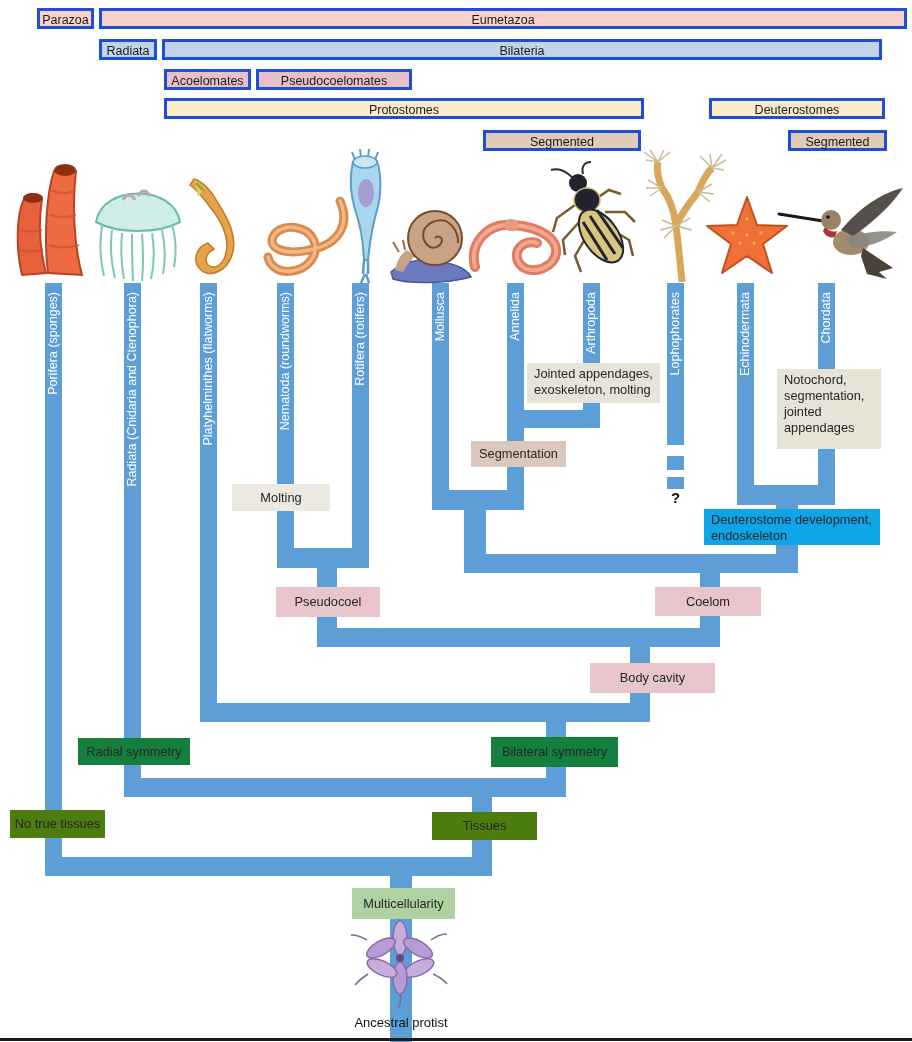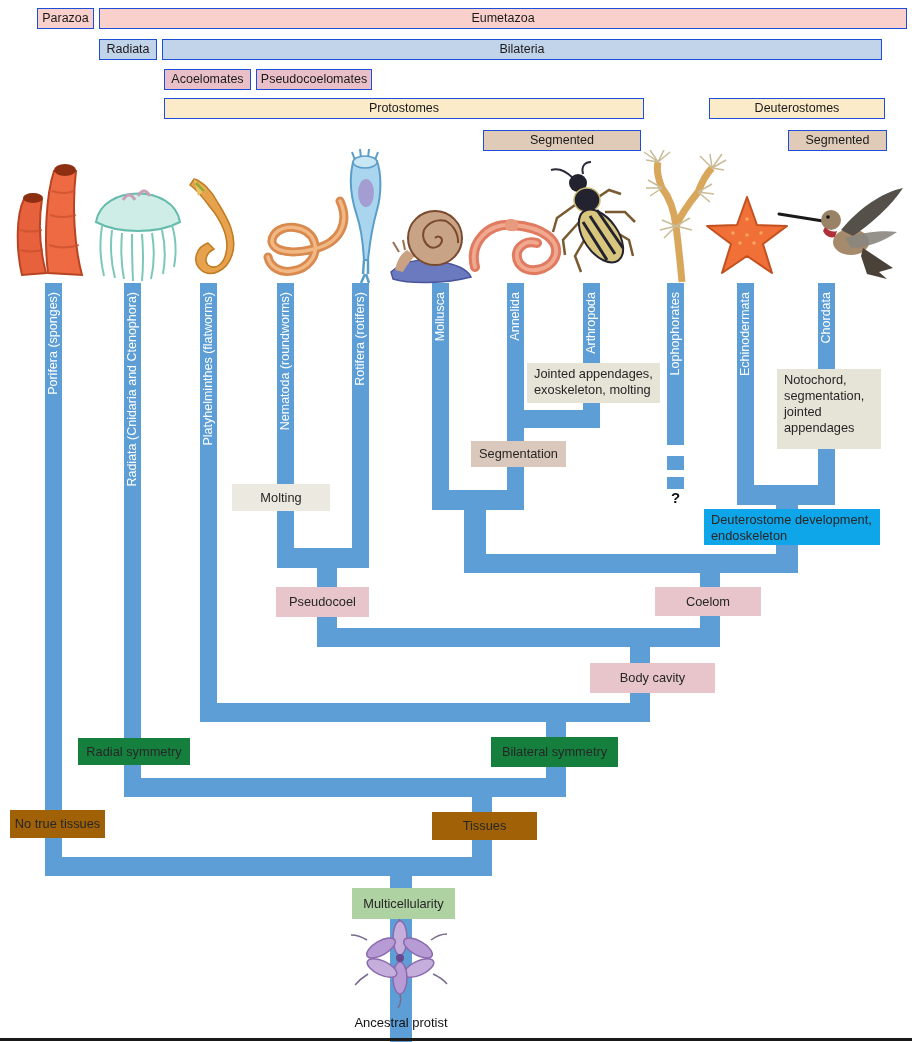--- a/index.html
+++ b/index.html
@@ -1,33 +1,33 @@
 <!DOCTYPE html>
 <html><head>
 <meta charset="utf-8">
 <style>
   html,body{margin:0;padding:0;background:#fff;}
   .fig{position:relative;width:912px;height:1042px;background:#fff;overflow:hidden;
        font-family:"Liberation Sans", sans-serif;}
   
-  .cbar{position:absolute;height:21px;border:1px solid #1d4ed8;box-sizing:border-box;
+  .cbar{position:absolute;height:21px;border:3px solid #1d4ed8;box-sizing:border-box;
         text-align:center;font-size:12.5px;line-height:18px;color:#1a1a1a;}
   .c-pink{background:#F9D0CC}.c-blue{background:#C2D4EA}.c-mauve{background:#EAC0C8}
   .c-cream{background:#FBEBC9}.c-tan{background:#DFCBB8}
   
   .br{position:absolute;background:#5D9ED6;}
   .rBL{border-bottom-left-radius:12px}.rBR{border-bottom-right-radius:12px}
   
   .tbox{position:absolute;font-size:12.8px;color:#262626;display:flex;
         align-items:center;justify-content:center;text-align:center;line-height:1.25;}
   .tleft{justify-content:flex-start;text-align:left;padding:3px 7px;box-sizing:border-box;
          white-space:pre-line;align-items:flex-start;}
   .b-graygreen{background:#E6E3D7}.b-molting{background:#ECEAE0}.b-tan{background:#DBC8BC}
   .b-cream{background:#0ea5e9}.b-pink{background:#E7C5CB}.b-blue{background:#15803d}
-  .b-salmon{background:#a16207}.b-green{background:#AFD2A2}
+  .b-salmon{background:#4d7c0f}.b-green{background:#AFD2A2}
   
   .vlabel{position:absolute;top:292px;white-space:nowrap;color:#fff;font-size:12.5px;
           transform-origin:0 0;transform:rotate(-90deg) translateX(-100%);line-height:15px;}
   .qmark{position:absolute;font-size:15px;font-weight:bold;color:#111;text-align:center;}
   .caption{position:absolute;font-size:13px;color:#111;text-align:center;margin-top:9px;}
   .animal{position:absolute;}
   .bottomline{position:absolute;left:0;width:912px;top:1038px;height:3px;background:#1a1a1a;}
 </style>
 </head>
 <body>
@@ -156,21 +156,21 @@
   <div class="tbox tleft b-graygreen" style="left:527px;top:363px;width:133px;height:40px;">Jointed appendages,
 exoskeleton, molting</div>
   <div class="tbox b-tan" style="left:471px;top:441px;width:95px;height:26px;">Segmentation</div>
   <div class="tbox b-molting" style="left:232px;top:484px;width:98px;height:27px;">Molting</div>
   <div class="tbox tleft b-graygreen" style="left:777px;top:369px;width:104px;height:80px;">Notochord,
 segmentation,
 jointed
 appendages</div>
   <div class="tbox tleft b-cream" style="left:704px;top:509px;width:176px;height:36px;">Deuterostome development,
 endoskeleton</div>
-  <div class="tbox b-pink" style="left:276px;top:587px;width:93px;height:30px;">Pseudocoel</div>
+  <div class="tbox b-pink" style="left:276px;top:587px;width:104px;height:30px;">Pseudocoel</div>
   <div class="tbox b-pink" style="left:655px;top:587px;width:106px;height:29px;">Coelom</div>
   <div class="tbox b-pink" style="left:590px;top:663px;width:125px;height:30px;">Body cavity</div>
   <div class="tbox b-blue" style="left:78px;top:738px;width:112px;height:27px;">Radial symmetry</div>
   <div class="tbox b-blue" style="left:491px;top:737px;width:127px;height:30px;">Bilateral symmetry</div>
   <div class="tbox b-salmon" style="left:10px;top:810px;width:95px;height:28px;">No true tissues</div>
   <div class="tbox b-salmon" style="left:432px;top:812px;width:105px;height:28px;">Tissues</div>
   <div class="tbox b-green" style="left:352px;top:888px;width:103px;height:31px;">Multicellularity</div>
 
   <div class="vlabel" style="left:46px;">Porifera (sponges)</div>
   <div class="vlabel" style="left:125px;">Radiata (Cnidaria and Ctenophora)</div>
@@ -182,21 +182,21 @@
   <div class="vlabel" style="left:584px;">Arthropoda</div>
   <div class="vlabel" style="left:668px;">Lophophorates</div>
   <div class="vlabel" style="left:738px;">Echinodermata</div>
   <div class="vlabel" style="left:819px;">Chordata</div>
 
   <div class="cbar c-pink" style="left:37px;top:8px;width:57px;">Parazoa</div>
   <div class="cbar c-pink" style="left:99px;top:8px;width:808px;">Eumetazoa</div>
   <div class="cbar c-blue" style="left:99px;top:39px;width:58px;">Radiata</div>
   <div class="cbar c-blue" style="left:162px;top:39px;width:720px;">Bilateria</div>
   <div class="cbar c-mauve" style="left:164px;top:69px;width:87px;">Acoelomates</div>
-  <div class="cbar c-mauve" style="left:256px;top:69px;width:116px;">Pseudocoelomates</div>
+  <div class="cbar c-mauve" style="left:256px;top:69px;width:156px;">Pseudocoelomates</div>
   <div class="cbar c-cream" style="left:164px;top:98px;width:480px;">Protostomes</div>
   <div class="cbar c-cream" style="left:709px;top:98px;width:176px;">Deuterostomes</div>
   <div class="cbar c-tan" style="left:483px;top:130px;width:158px;">Segmented</div>
   <div class="cbar c-tan" style="left:788px;top:130px;width:99px;">Segmented</div>
 
   <div class="qmark" style="left:667px;top:489px;width:17px;">?</div>
   <div class="caption" style="left:340px;top:1006px;width:122px;">Ancestral protist</div>
   <div class="bottomline"></div>
 </div>
 

